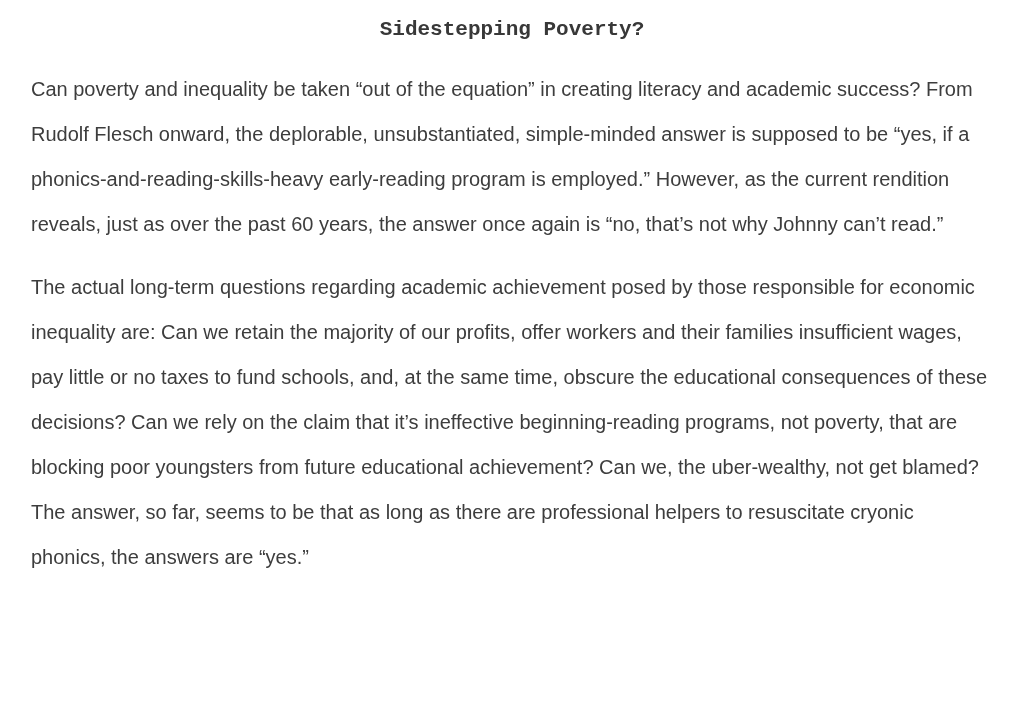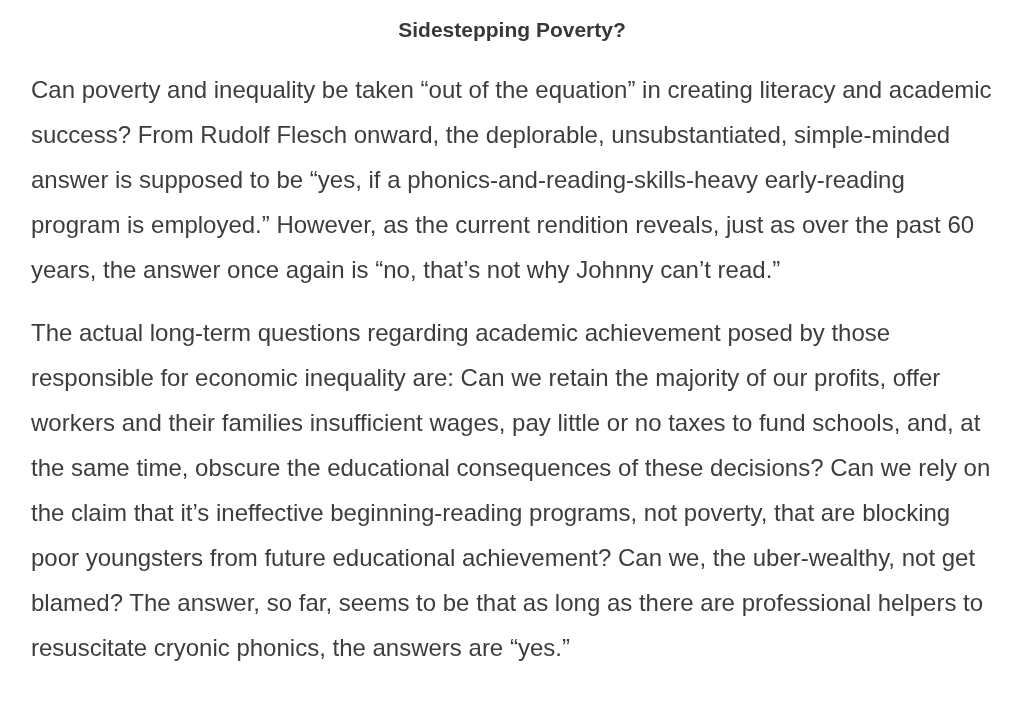--- a/index.html
+++ b/index.html
@@ -15,23 +15,24 @@
     color: #3d3d3d;
     overflow: hidden;
   }
   .doc-title {
     font-size: 21px;
     font-weight: bold;
     text-align: center;
     color: #383838;
     margin: 18px 31px 25px 31px;
     line-height: 24px;
+    font-family: Liberation Mono, monospace;
   }
   .doc-paragraph {
-    font-size: 24px;
+    font-size: 20px;
     line-height: 45px;
     color: #3d3d3d;
     margin: 0 31px 18px 31px;
     text-align: left;
   }
 </style>
 </head>
 <body>
 
 <div class="document">

